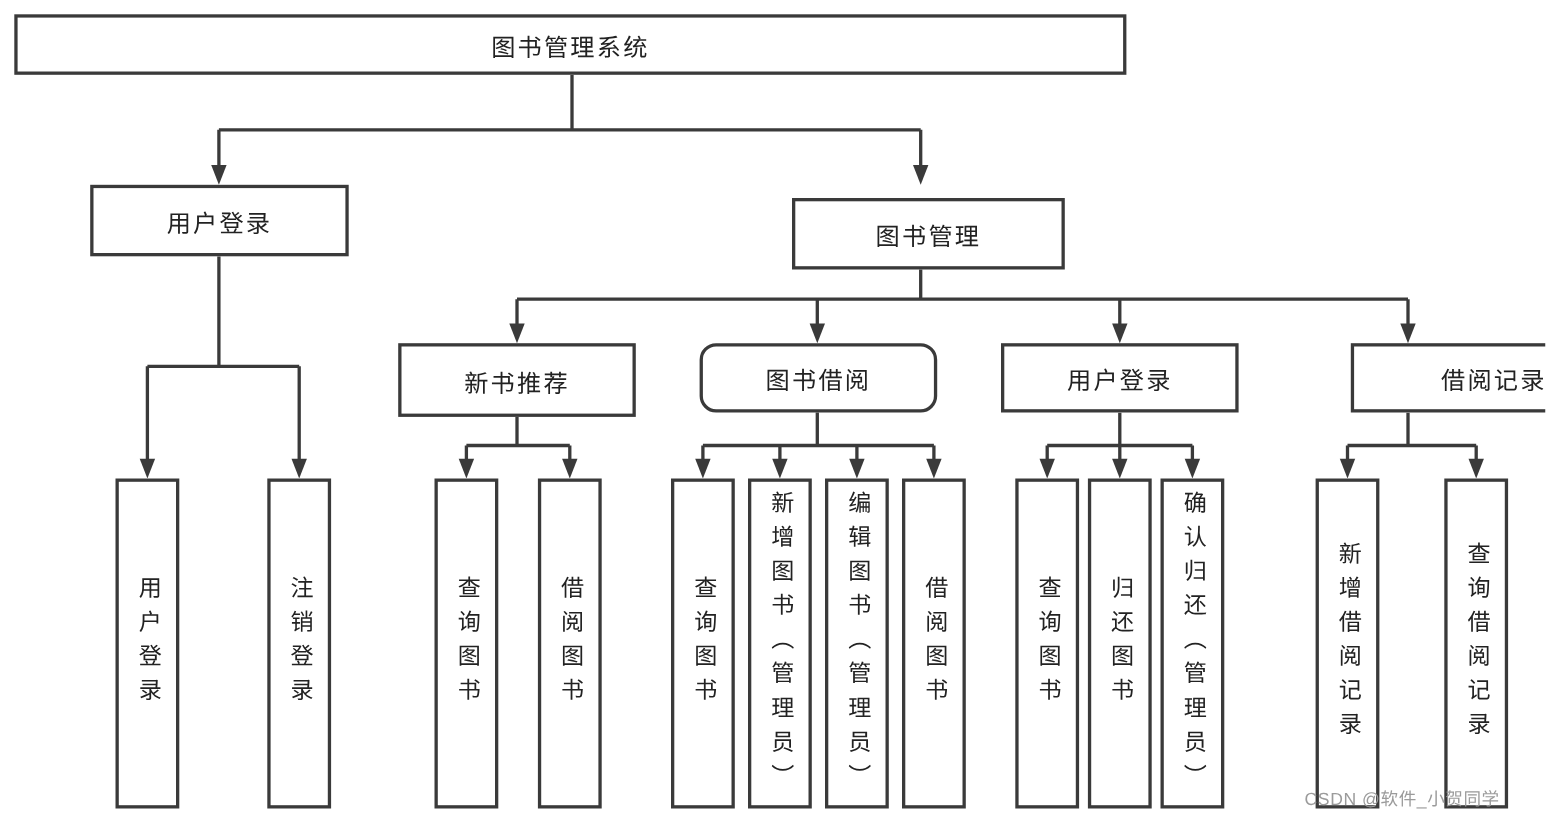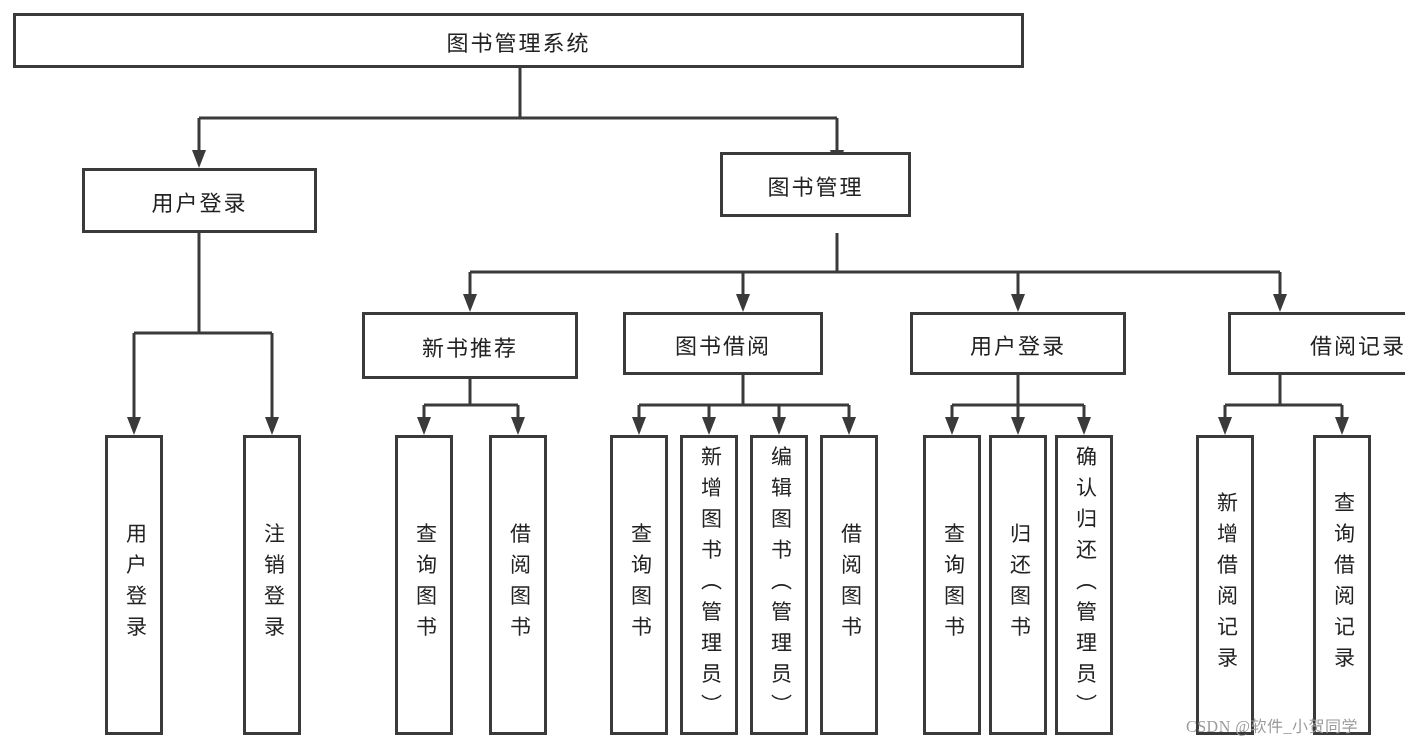--- a/index.html
+++ b/index.html
@@ -8,21 +8,21 @@
     --watermark: #9b9b9b;
     --background: #ffffff;
   }
   * { box-sizing: border-box; }
   html, body { margin: 0; padding: 0; background: var(--background); }
   #canvas {
     position: relative;
     width: 1405px;
     height: 747px;
     background: var(--background);
-    font-family: Liberation Serif, serif;
+    font-family: Liberation Sans, sans-serif;
     color: var(--text);
     overflow: hidden;
   }
   #connectors {
     position: absolute;
     left: 0; top: 0;
     width: 1405px; height: 747px;
     pointer-events: none;
   }
   #connectors path.wire {
@@ -101,24 +101,24 @@
     <path class="arrow" d="M1077 417 L1091 417 L1084 435 Z"></path>
 
     <path class="wire" d="M1280 375 V405 M1225 405 H1342 M1225 405 V418 M1342 405 V418"></path>
     <path class="arrow" d="M1218 417 L1232 417 L1225 435 Z"></path>
     <path class="arrow" d="M1335 417 L1349 417 L1342 435 Z"></path>
   </svg>
 
   <div class="node h-node" style="left:13px; top:13px; width:1011px; height:55px;">图书管理系统</div>
 
   <div class="node h-node" style="left:82px; top:168px; width:235px; height:65px;">用户登录</div>
-  <div class="node h-node" style="left:720px; top:152px; width:191px; height:65px;">图书管理</div>
+  <div class="node h-node" style="left:720px; top:180px; width:248px; height:65px;">图书管理</div>
 
   <div class="node h-node" style="left:362px; top:312px; width:216px; height:67px;">新书推荐</div>
-  <div class="node h-node" style="left:623px; top:312px; width:200px; height:63px;">图书借阅</div>
+  <div class="node h-node" style="left:636px; top:312px; width:216px; height:63px;border-radius:15px;">图书借阅</div>
   <div class="node h-node" style="left:910px; top:312px; width:216px; height:63px;">用户登录</div>
   <div class="node h-node" style="left:1228px; top:312px; width:260px; height:63px;">借阅记录</div>
 
   <div class="node leaf" style="left:105px; top:435px; width:58px; height:300px;">
     <span class="vtext">用户登录</span>
   </div>
   <div class="node leaf" style="left:243px; top:435px; width:58px; height:300px;">
     <span class="vtext">注销登录</span>
   </div>
 

